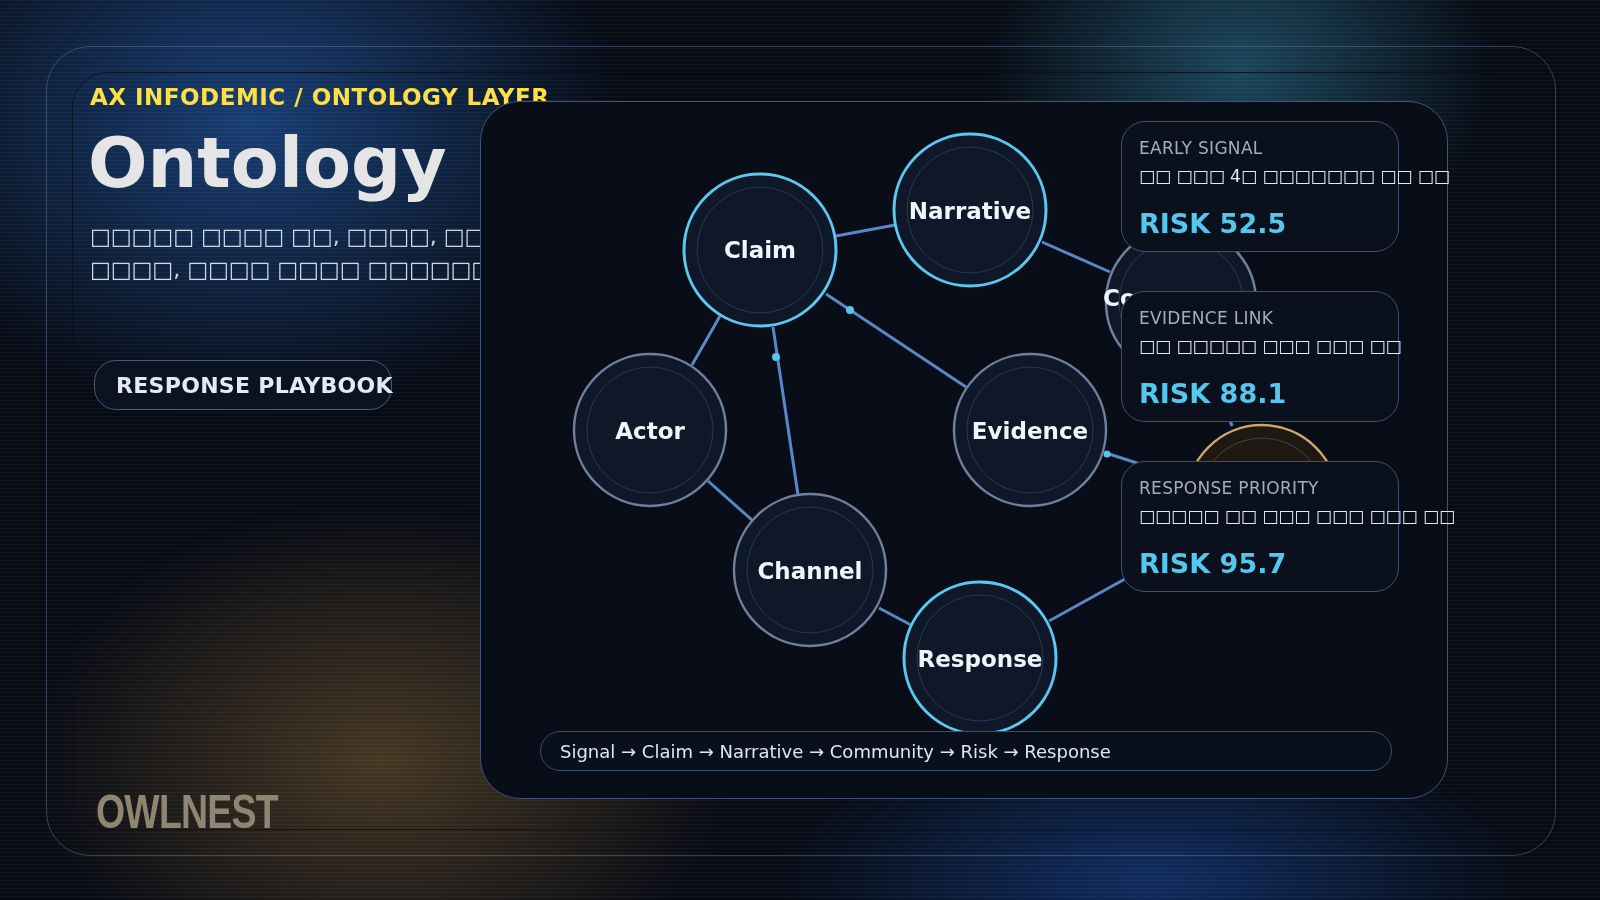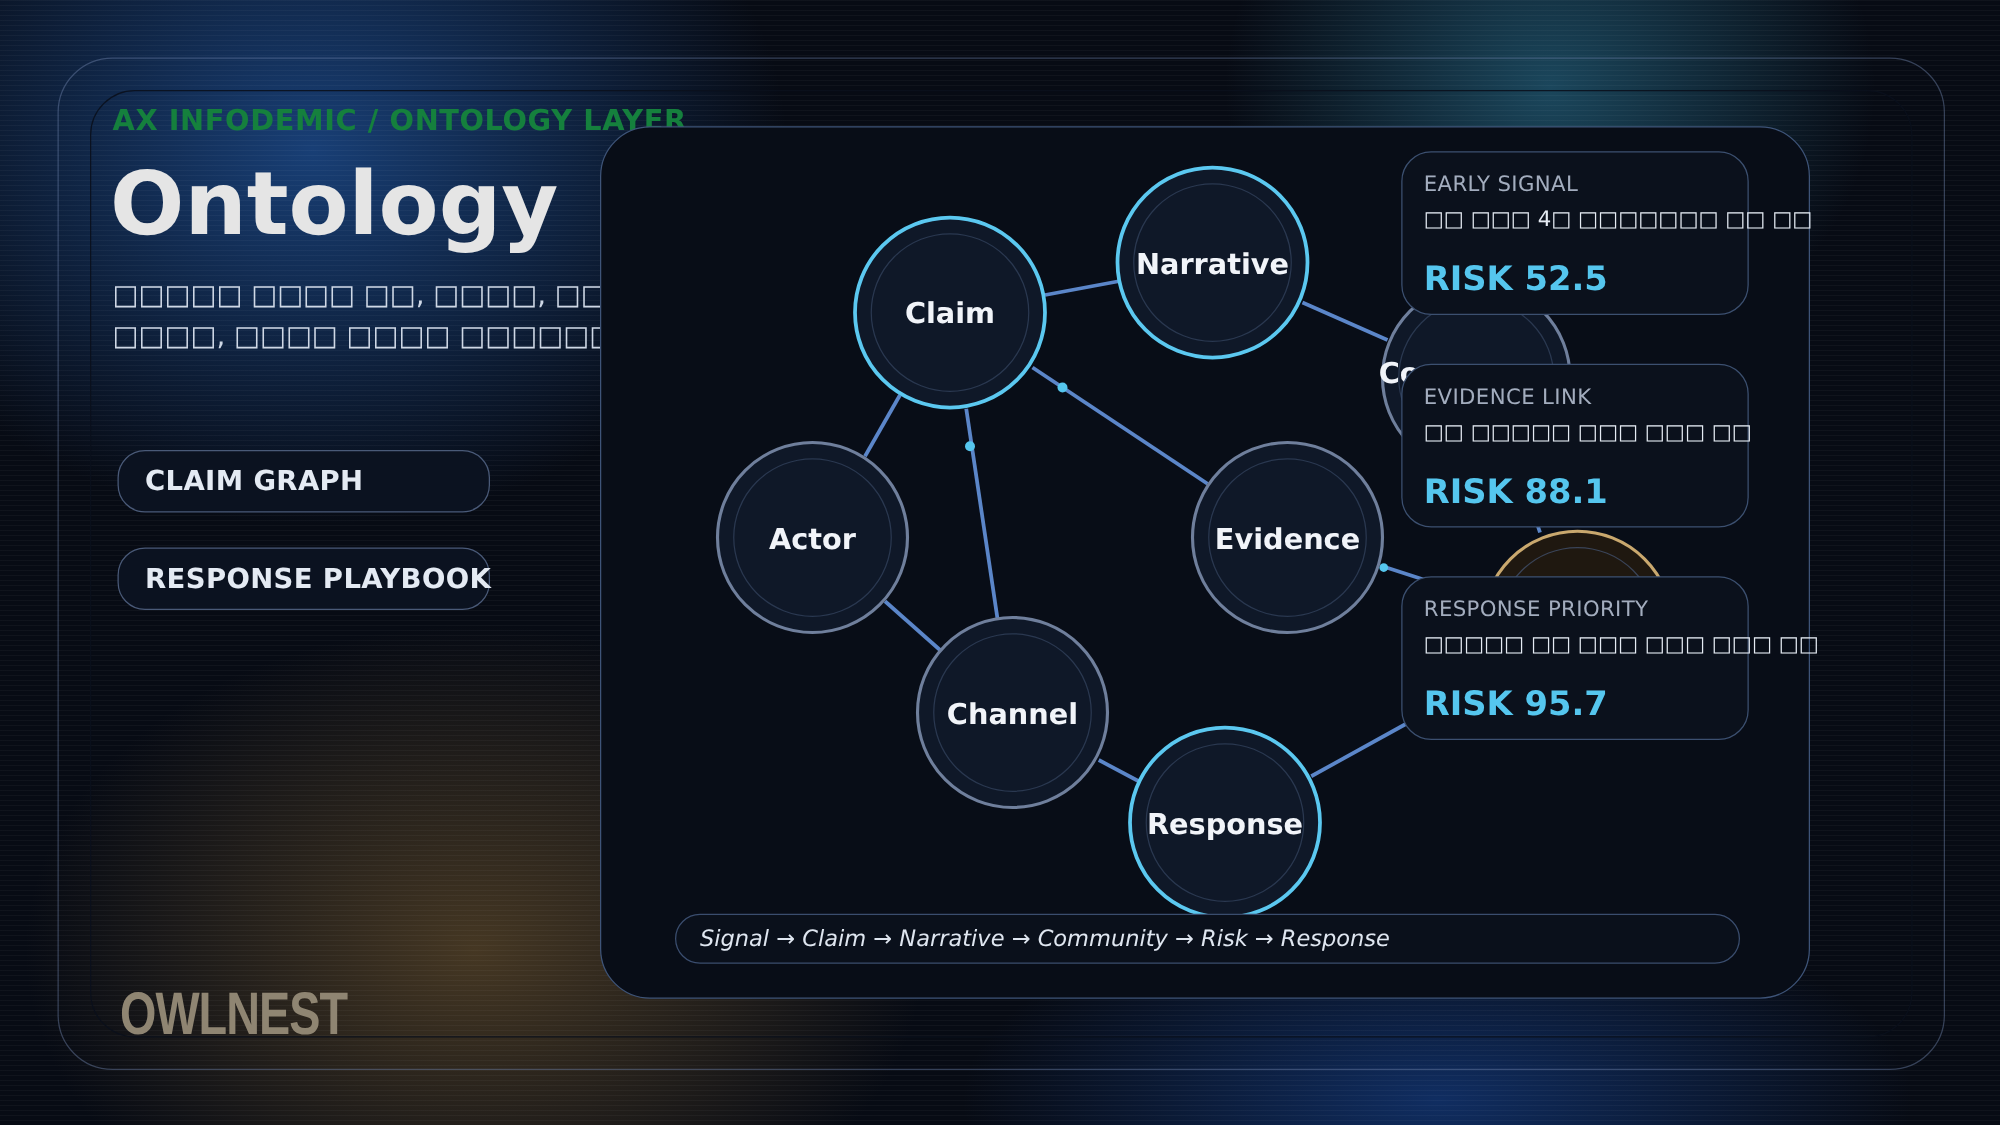--- a/index.html
+++ b/index.html
@@ -8,56 +8,53 @@
     background:
       radial-gradient(ellipse 380px 300px at 250px 120px, rgba(30,80,150,0.75), rgba(30,80,150,0) 100%),
       radial-gradient(ellipse 260px 230px at 1240px 70px, rgba(40,110,140,0.6), rgba(40,110,140,0) 100%),
       radial-gradient(ellipse 360px 260px at 380px 760px, rgba(90,70,40,0.75), rgba(90,70,40,0) 100%),
       radial-gradient(ellipse 380px 160px at 1150px 880px, rgba(20,60,130,0.7), rgba(20,60,130,0) 100%),
       #070b14; }
   .scan { position:absolute; inset:0;
     background:repeating-linear-gradient(180deg, rgba(255,255,255,0.035) 0px, rgba(255,255,255,0.035) 1px, transparent 1px, transparent 4px); pointer-events:none; }
   .outer-frame { position:absolute; left:46px; top:46px; width:1508px; height:808px; border:1.5px solid rgba(110,130,170,0.45); border-radius:44px; }
   .inner-frame { position:absolute; left:72px; top:72px; width:1456px; height:756px; border:1.5px solid rgba(10,16,28,0.9); border-radius:36px; }
-  .eyebrow { position:absolute; left:90px; top:84px; font-size:23px; font-weight:bold; color:#15803d; letter-spacing:0.5px; white-space:nowrap; }
+  .eyebrow { position:absolute; left:90px; top:84px; font-size:23px; font-weight:bold; color:#fde047; letter-spacing:0.5px; white-space:nowrap; }
   .title { position:absolute; left:88px; top:128px; font-size:70px; font-weight:bold; color:#e5e5e5; line-height:1; }
   .desc { position:absolute; left:90px; top:220px; width:400px; font-size:22px; color:#cfd8e6; line-height:33px; white-space:nowrap; overflow:hidden; }
   .nav { position:absolute; left:94px; top:360px; }
   .nav-btn { position:relative; width:298px; height:50px; box-sizing:border-box; border:1.5px solid #4a5a78; border-radius:22px; background:#0b1220; margin-bottom:28px; }
   .nav-btn span { position:absolute; left:21px; top:12px; font-size:22px; font-weight:bold; color:#e4eaf3; white-space:nowrap; letter-spacing:0.3px; }
   .brand { position:absolute; left:96px; top:788px; font-size:48px; font-weight:bold; color:#8f8572; font-family:"Liberation Sans Narrow","Liberation Sans", sans-serif; transform:scaleX(0.78); transform-origin:left top; letter-spacing:-1px; line-height:1; }
   .panel { position:absolute; left:480px; top:101px; width:968px; height:698px; box-sizing:border-box; border:1.5px solid #3e5478; border-radius:40px; background:#080d17; }
   .graph { position:absolute; left:0; top:0; }
   .node-label { font-family:"DejaVu Sans", sans-serif; font-weight:bold; fill:#f1f4f9; font-size:23px; }
   .card { position:absolute; left:1121px; width:278px; height:131px; box-sizing:border-box; border:1.5px solid #3c5070; border-radius:24px; background:#0b111c;text-align:right; }
   .card .k { position:absolute; left:17px; top:16px; font-size:17px; color:#a3adbe; letter-spacing:0.3px; white-space:nowrap; }
   .card .d { position:absolute; left:17px; top:44px; font-size:17px; color:#e5ebf3; white-space:nowrap; }
   .card .r { position:absolute; left:17px; top:86px; font-size:27px; font-weight:bold; color:#55c6ee; white-space:nowrap; }
   .flow { position:absolute; left:540px; top:731px; width:852px; height:40px; box-sizing:border-box; border:1.5px solid #3a4d6e; border-radius:20px; background:#0a101b; }
-  .flow span { position:absolute; left:19px; top:9px; font-size:18px; color:#dfe6f0; white-space:nowrap;font-style:italic; }
+  .flow span { position:absolute; left:19px; top:9px; font-size:18px; color:#dfe6f0; white-space:nowrap; }
 </style>
 </head>
 <body>
 
 <div class="bg"></div>
 <div class="scan"></div>
 <div class="outer-frame"></div>
 <div class="inner-frame"></div>
 
 <div class="eyebrow">AX INFODEMIC / ONTOLOGY LAYER</div>
 <div class="title">Ontology</div>
 <div class="desc">
   <div>□□□□□ □□□□ □□, □□□□, □□, □□, □□, □</div>
   <div>□□□□, □□□□ □□□□ □□□□□□□ □□ □□□□ □□</div>
 </div>
 
 <div class="nav">
-  <div class="nav-btn">
-      <span>CLAIM GRAPH</span>
-    </div>
   <div class="nav-btn">
       <span>RESPONSE PLAYBOOK</span>
     </div>
 </div>
 
 <div class="brand">OWLNEST</div>
 
 <div class="panel"></div>
 
 <svg class="graph" width="1600" height="900">

